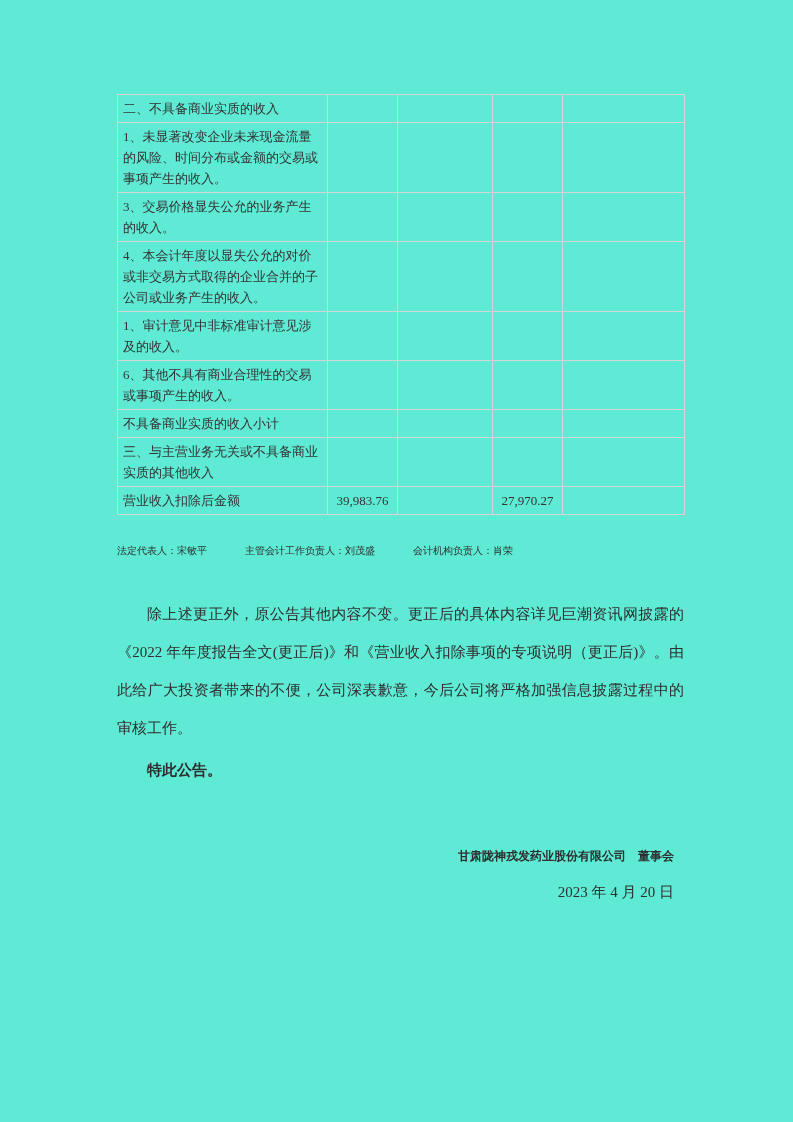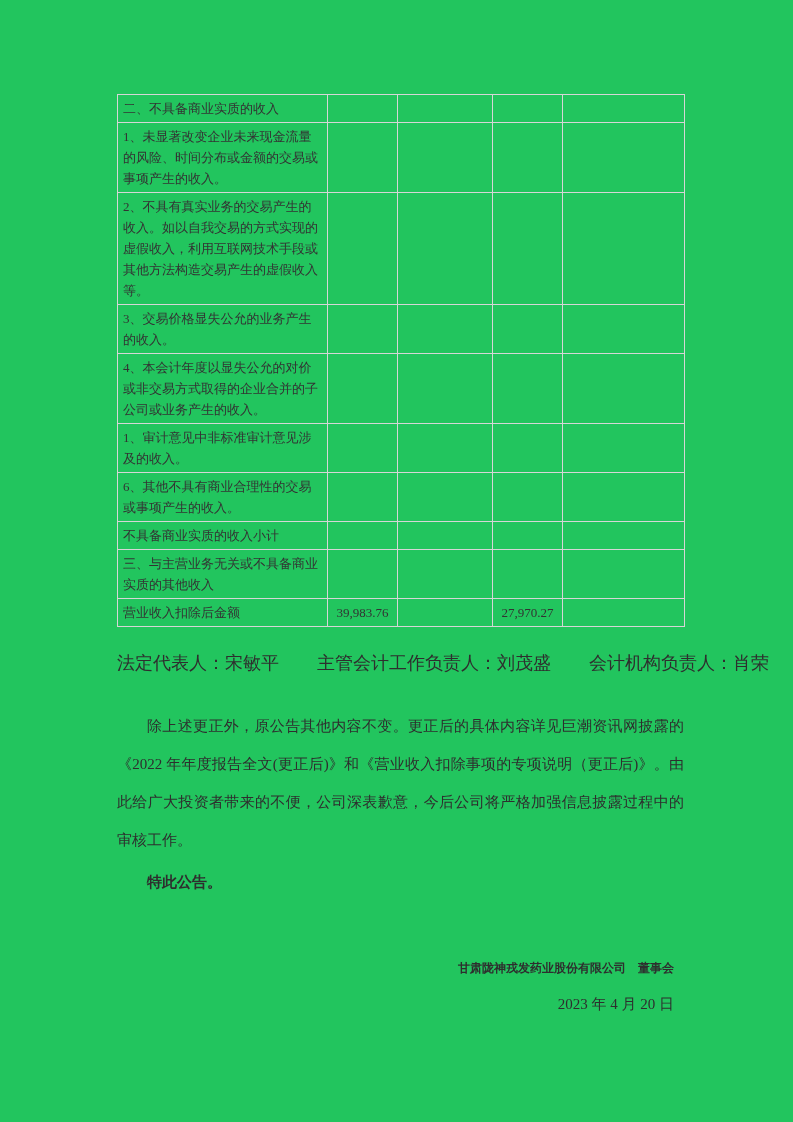--- a/index.html
+++ b/index.html
@@ -1,21 +1,21 @@
 <!DOCTYPE html>
 <html><head>
 <meta charset="utf-8">
 <style>
   * { margin: 0; padding: 0; box-sizing: border-box; }
   html, body { background: #ffffff; }
   .page {
     position: relative;
     width: 793px;
     height: 1122px;
-    background: #22c55e;
+    background: #5eead4;
     overflow: hidden;
     font-family: "Liberation Serif", "DejaVu Serif", serif;
     color: #2e2e2e;
     padding: 0 109px 0 117px;
   }
 
   
   table.deduction {
     margin-top: 94px;
     border-collapse: collapse;
@@ -36,21 +36,21 @@
   td.value-cell { text-align: center; }
   col.c1 { width: 210px; }
   col.c2 { width: 70px; }
   col.c3 { width: 95px; }
   col.c4 { width: 70px; }
   col.c5 { width: 122px; }
 
   
   .signature-line {
     margin-top: 26px;
-    font-size: 18px;
+    font-size: 10px;
     line-height: 20px;
     display: flex;
     gap: 38px;
     white-space: nowrap;
     color: #2e2e2e;
   }
 
   
   .body-paragraph {
     margin-top: 34px;
@@ -105,27 +105,20 @@
     <tbody>
       <tr>
         <td class="label-cell">二、不具备商业实质的收入</td>
         <td class="value-cell"></td>
         <td class="value-cell"></td>
         <td class="value-cell"></td>
         <td class="value-cell"></td>
       </tr>
       <tr>
         <td class="label-cell">1、未显著改变企业未来现金流量的风险、时间分布或金额的交易或事项产生的收入。</td>
-        <td class="value-cell"></td>
-        <td class="value-cell"></td>
-        <td class="value-cell"></td>
-        <td class="value-cell"></td>
-      </tr>
-      <tr>
-        <td class="label-cell">2、不具有真实业务的交易产生的收入。如以自我交易的方式实现的虚假收入，利用互联网技术手段或其他方法构造交易产生的虚假收入等。</td>
         <td class="value-cell"></td>
         <td class="value-cell"></td>
         <td class="value-cell"></td>
         <td class="value-cell"></td>
       </tr>
       <tr>
         <td class="label-cell">3、交易价格显失公允的业务产生的收入。</td>
         <td class="value-cell"></td>
         <td class="value-cell"></td>
         <td class="value-cell"></td>

